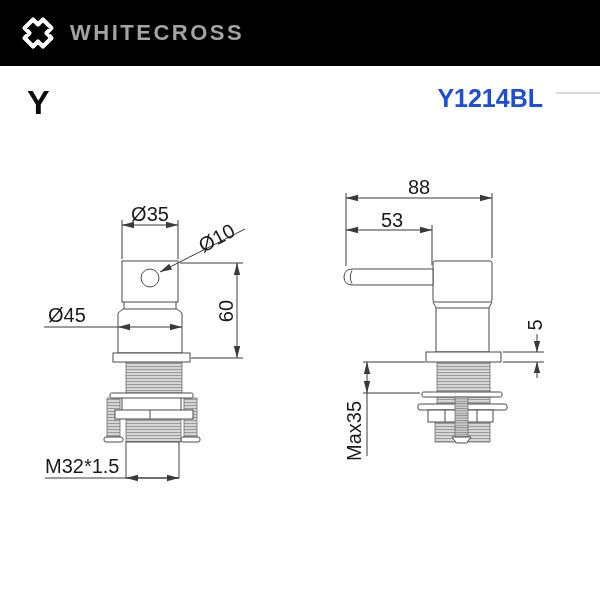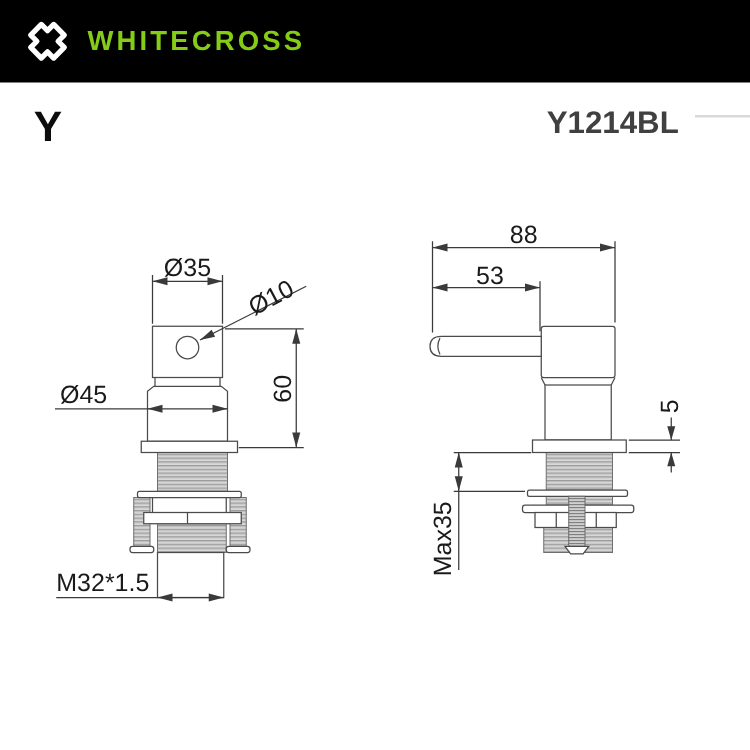--- a/index.html
+++ b/index.html
@@ -2,23 +2,23 @@
 <html><head>
 <meta charset="utf-8">
 <style>
   html,body{margin:0;padding:0;}
   body{width:600px;height:600px;position:relative;background:#ffffff;overflow:hidden;
        font-family:"Liberation Sans",sans-serif;}
   #stage{position:absolute;left:0;top:0;width:600px;height:600px;}
   .hdr{position:absolute;left:0;top:0;width:600px;height:66px;background:#000000;
        display:flex;align-items:center;}
   .hdr .logo{margin-left:16px;}
-  .brand{color:#84cc16;font-size:22px;font-weight:bold;letter-spacing:2.5px;margin-left:10px;}
+  .brand{color:#a3a3a3;font-size:22px;font-weight:bold;letter-spacing:2.5px;margin-left:10px;}
   .series{position:absolute;left:27px;top:83px;font-size:34px;font-weight:bold;color:#0c0c0c;}
-  .model{position:absolute;right:57px;top:84px;font-size:25px;font-weight:bold;color:#404040;}
+  .model{position:absolute;right:57px;top:84px;font-size:25px;font-weight:bold;color:#1d4ed8;}
   .rule{position:absolute;left:556px;top:92px;width:44px;height:2px;background:#d9d9d9;}
   svg text{fill:#1a1a1a;font-family:"Liberation Sans",sans-serif;font-size:20px;}
   .ol{fill:#ffffff;stroke:#4b4b4b;stroke-width:1;}
   .ln{stroke:#4b4b4b;stroke-width:1;fill:none;}
   .dim{stroke:#3a3a3a;stroke-width:1;fill:none;}
   .ah{fill:#3a3a3a;stroke:none;}
   .thr{stroke:#6f6f6f;stroke-width:0.8;}
 </style>
 </head>
 <body>

